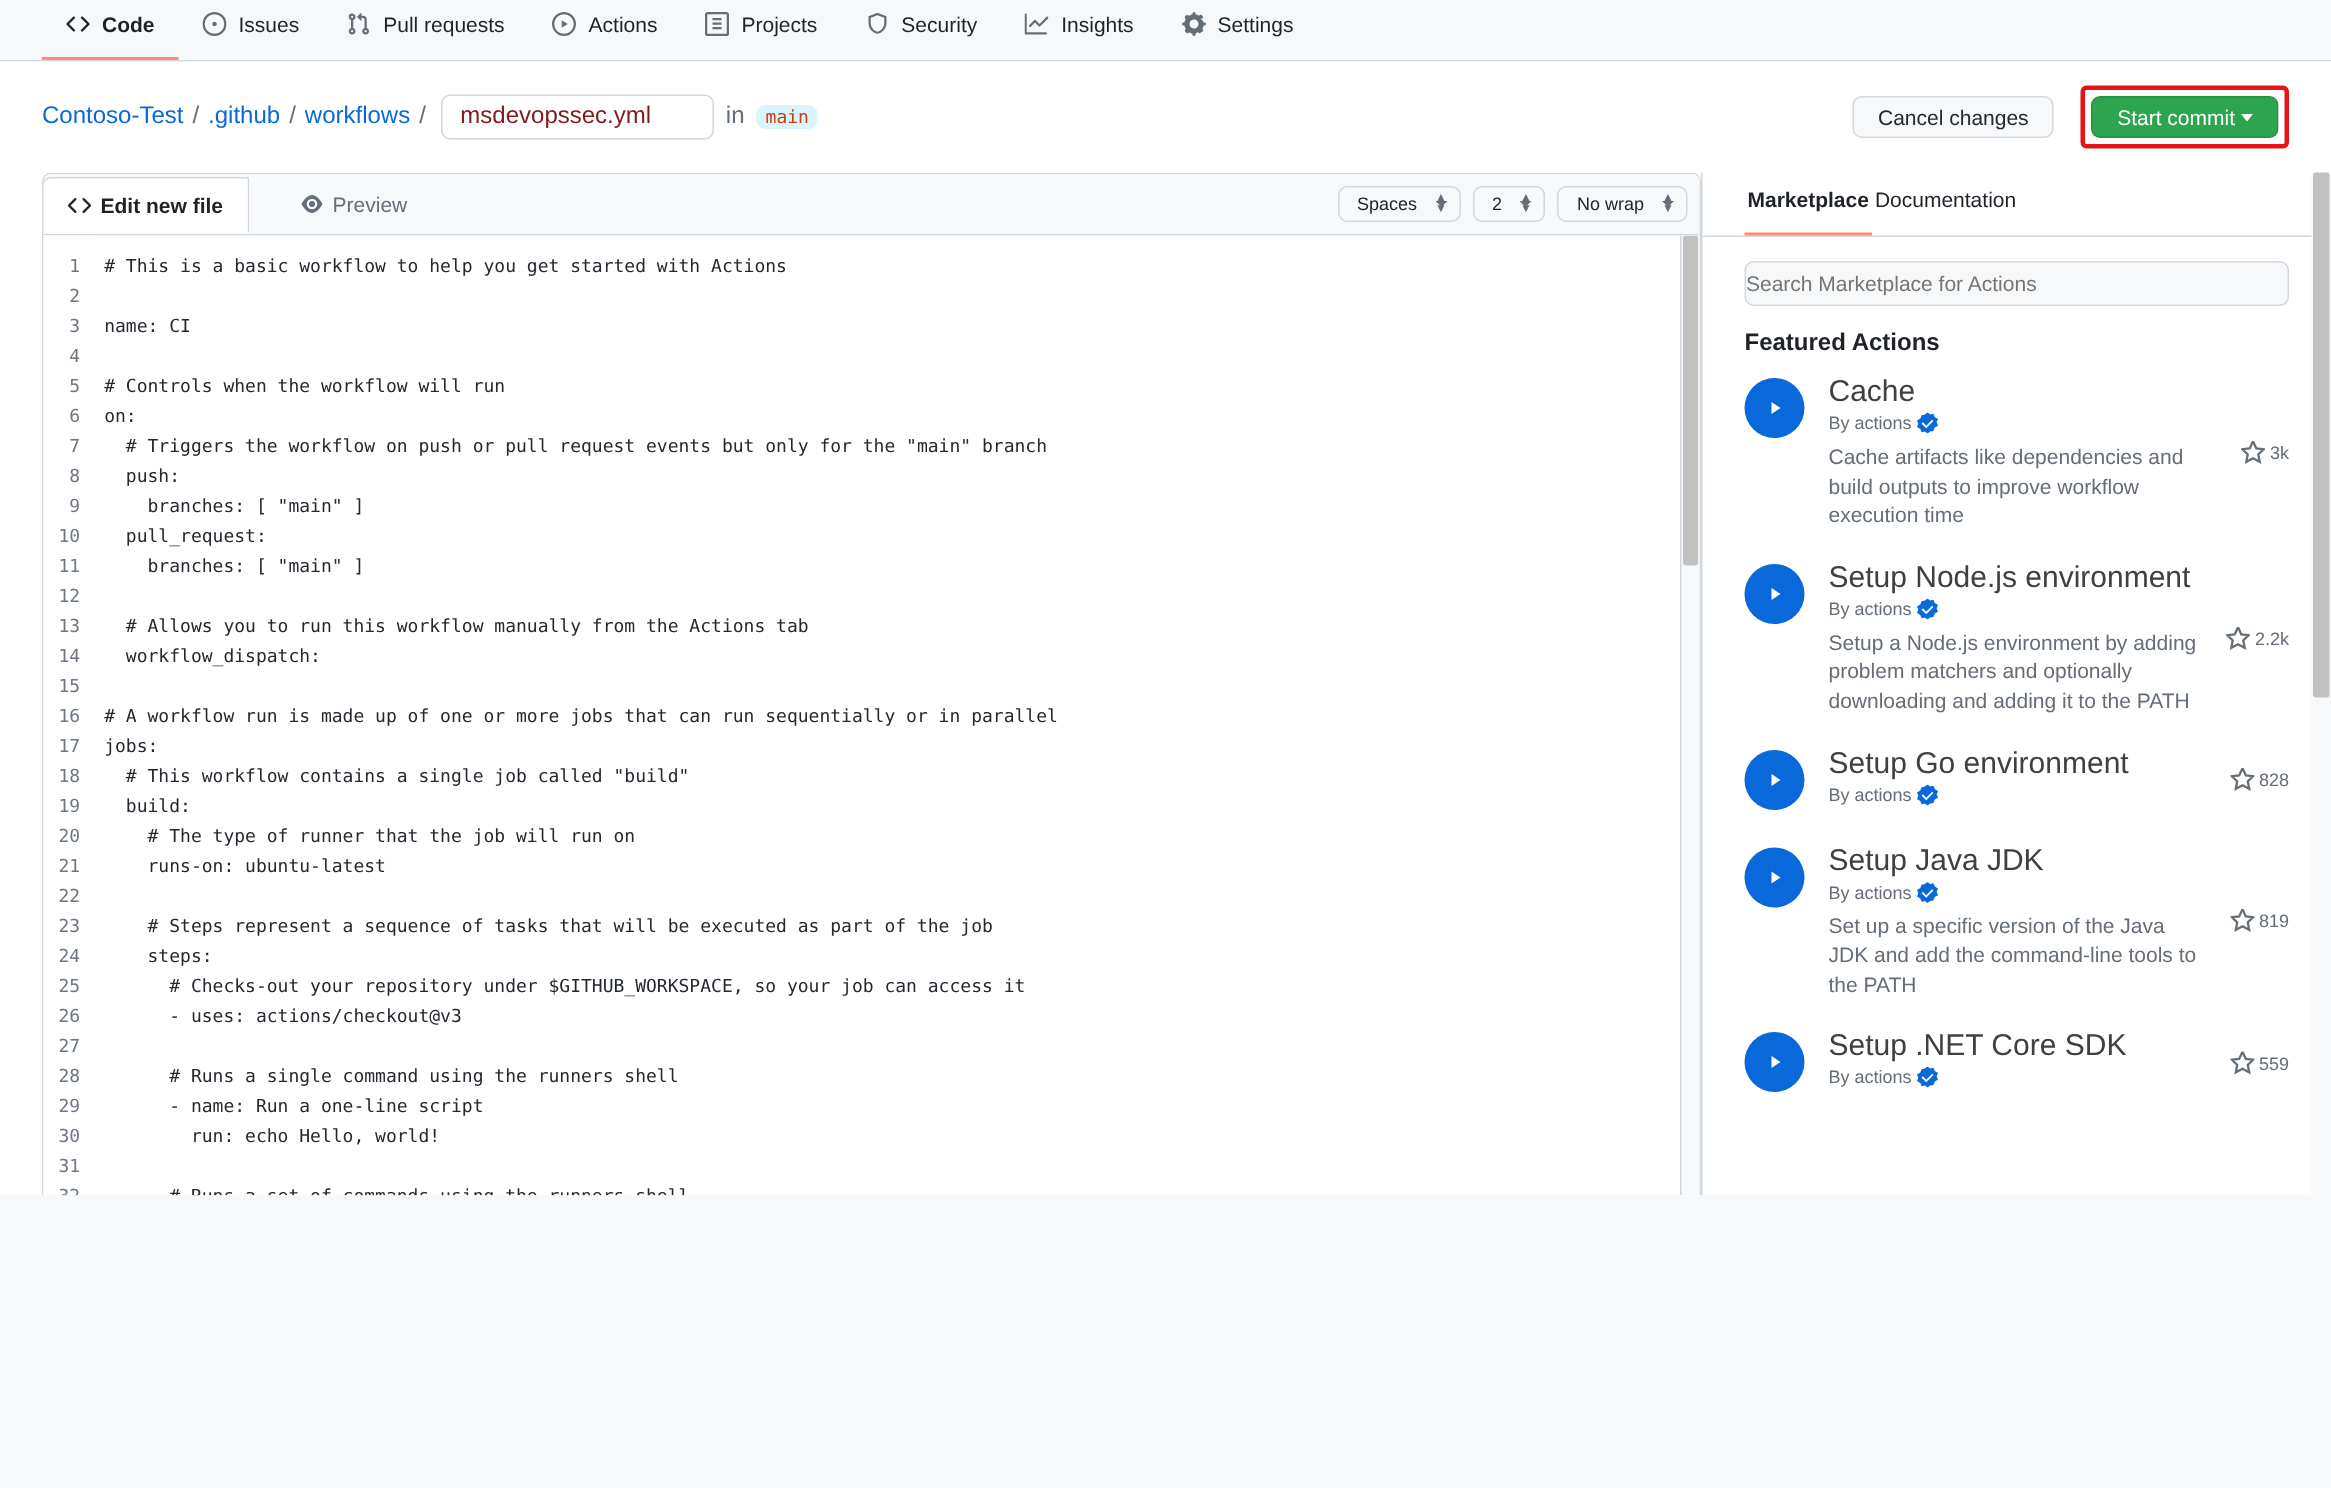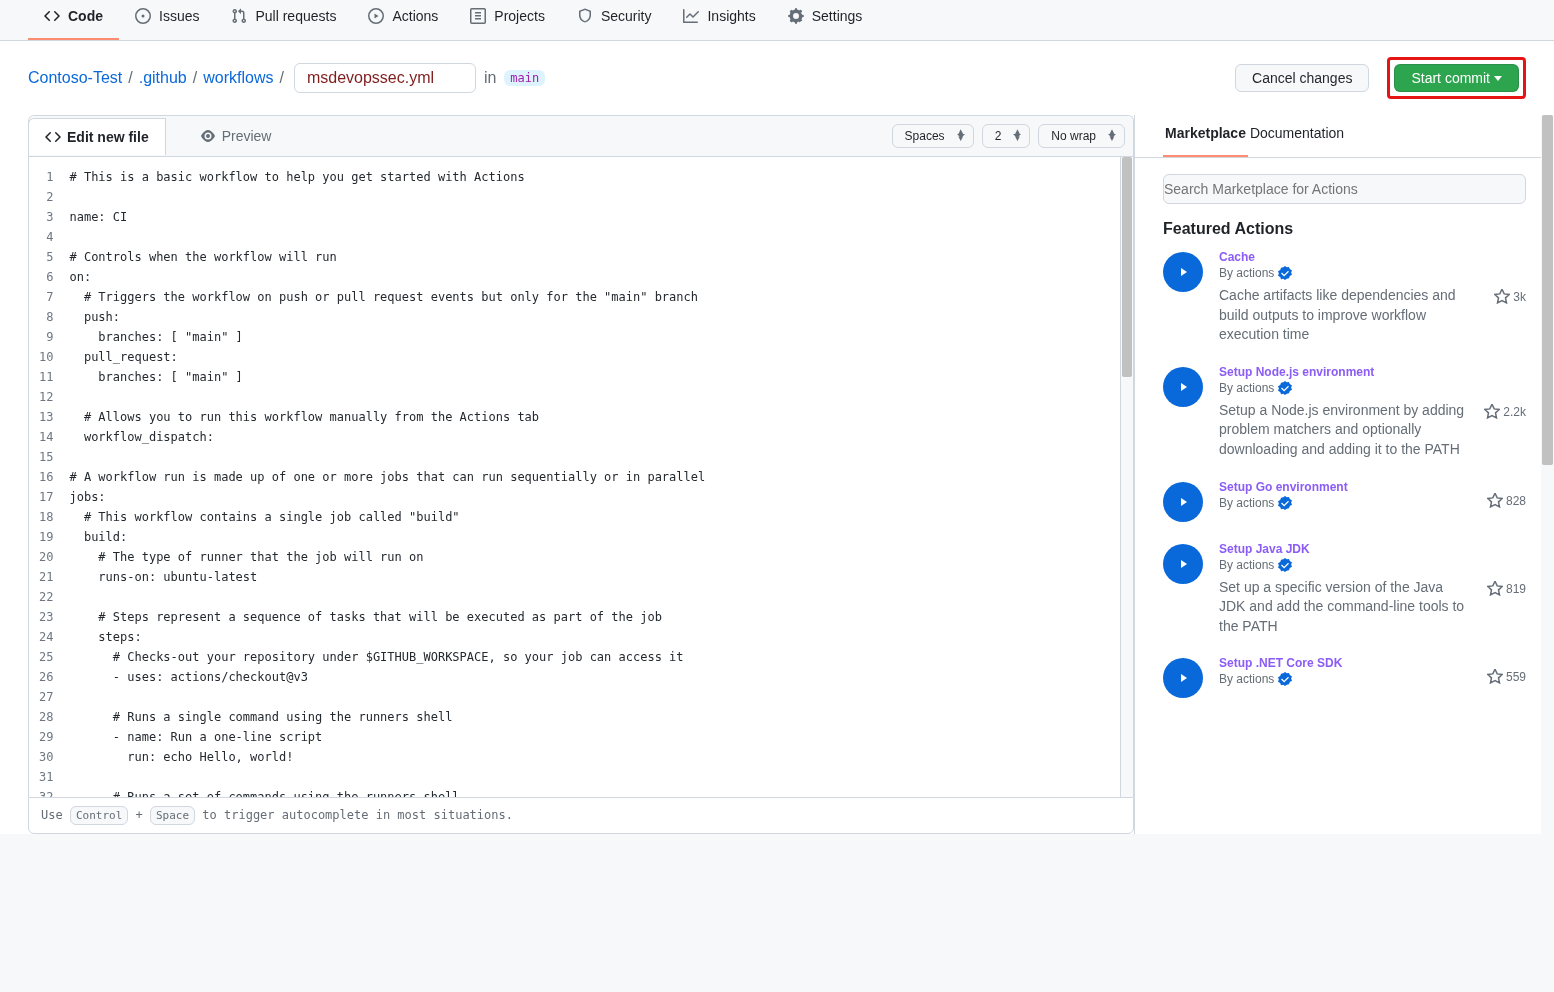--- a/index.html
+++ b/index.html
@@ -15,21 +15,21 @@
 
 .page-body { background: #fff; padding: 16px 0 0 0; }
 
 
 .breadcrumb-row { display: flex; align-items: center; padding: 0 28px 16px; gap: 8px; }
 .breadcrumb { display: flex; align-items: center; gap: 4px; color: #656d76; font-size: 16px; }
 .breadcrumb a { color: #0969da; text-decoration: none; }
 .breadcrumb .sep { margin: 0 2px; }
 .filename-input { border: 1px solid #d0d7de; border-radius: 6px; padding: 5px 12px; font-size: 16px; color: #7f1d1d; background: #fff; width: 182px; }
 .in-label { color: #656d76; font-size: 16px; }
-.branch-pill { background: #ddf4ff; color: #a21caf; font-family: ui-monospace, SFMono-Regular, "SF Mono", Menlo, monospace; font-size: 12px; padding: 1px 6px; border-radius: 6px; }
+.branch-pill { background: #ddf4ff; color: #c2410c; font-family: ui-monospace, SFMono-Regular, "SF Mono", Menlo, monospace; font-size: 12px; padding: 1px 6px; border-radius: 6px; }
 .spacer { flex: 1; }
 .btn { border: 1px solid #d0d7de; border-radius: 6px; padding: 5px 16px; background: #f6f8fa; color: #24292f; font-size: 14px; font-weight: 500; cursor: pointer; }
 .btn-primary { background: #2da44e; border-color: rgba(27,31,36,0.15); color: #fff; display: flex; align-items: center; gap: 4px; }
 .highlight-box { border: 3px solid #e61414; border-radius: 4px; padding: 4px; margin-left: 10px; }
 
 
 .main-split { display: flex; align-items: stretch; }
 .editor-pane { flex: 1; padding: 0 0 0 28px; }
 .editor-frame { border: 1px solid #d0d7de; border-radius: 6px 6px 0 0; overflow: hidden; border-bottom: none; }
 
@@ -59,21 +59,21 @@
 .side-tabs { display: flex; border-bottom: 1px solid #d0d7de; padding: 0 28px; }
 .side-tab { padding: 10px 2px 14px; color: #1f2328; cursor: pointer; border-bottom: 2px solid transparent; }
 .side-tab.active { font-weight: 600; border-bottom-color: #fd8c73; }
 .side-body { padding: 16px 28px; }
 .search-input { width: 100%; border: 1px solid #d0d7de; border-radius: 6px; padding: 6px 0; font-size: 14px; color: #be185d; background: #f6f8fa; }
 .featured-title { font-weight: 600; font-size: 16px; margin: 16px 0 12px; }
 .action-card { display: flex; gap: 16px; margin-bottom: 20px; }
 .play-icon { width: 40px; height: 40px; border-radius: 50%; background: #0969da; display: flex; align-items: center; justify-content: center; flex-shrink: 0; margin-top: 2px; }
 .play-icon svg { fill: #fff; }
 .action-info { flex: 1; }
-.action-title { font-weight: 700; font-size: 12px; color: #8b5cf6; }
+.action-title { font-weight: 400; font-size: 20px; color: #404040; }
 .action-by { font-size: 12px; color: #656d76; display: flex; align-items: center; gap: 4px; margin: 2px 0 6px; }
 .verified-badge { width: 14px; height: 14px; }
 .action-desc { font-size: 14px; color: #656d76; line-height: 1.4; }
 .action-stars { display: flex; align-items: center; gap: 3px; color: #656d76; font-size: 12px; }
 .action-stars svg { fill: none; stroke: #656d76; stroke-width: 1.5; }
 </style>
 </head>
 <body>
 
 <div class="repo-nav">
@@ -213,23 +213,20 @@
               <div>30</div>
               <div>31</div>
               <div>32</div>
             </div>
           <div class="code-lines" id="code-lines"><div># This is a basic workflow to help you get started with Actions</div><div>&nbsp;</div><div>name: CI</div><div>&nbsp;</div><div># Controls when the workflow will run</div><div>on:</div><div>  # Triggers the workflow on push or pull request events but only for the "main" branch</div><div>  push:</div><div>    branches: [ "main" ]</div><div>  pull_request:</div><div>    branches: [ "main" ]</div><div>&nbsp;</div><div>  # Allows you to run this workflow manually from the Actions tab</div><div>  workflow_dispatch:</div><div>&nbsp;</div><div># A workflow run is made up of one or more jobs that can run sequentially or in parallel</div><div>jobs:</div><div>  # This workflow contains a single job called "build"</div><div>  build:</div><div>    # The type of runner that the job will run on</div><div>    runs-on: ubuntu-latest</div><div>&nbsp;</div><div>    # Steps represent a sequence of tasks that will be executed as part of the job</div><div>    steps:</div><div>      # Checks-out your repository under $GITHUB_WORKSPACE, so your job can access it</div><div>      - uses: actions/checkout@v3</div><div>&nbsp;</div><div>      # Runs a single command using the runners shell</div><div>      - name: Run a one-line script</div><div>        run: echo Hello, world!</div><div>&nbsp;</div><div>      # Runs a set of commands using the runners shell</div></div>
           <div class="code-scrollbar">
               <div class="thumb"></div>
             </div>
         </div>
       </div>
-      <div class="editor-hint">
-        <span>Use </span><span class="kbd">Control</span><span> + </span><span class="kbd">Space</span><span> to trigger autocomplete in most situations.</span>
-      </div>
     </div>
 
     <div class="side-pane">
       <div class="side-tabs">
         <div class="side-tab active">Marketplace</div>
         <div class="side-tab">Documentation</div>
       </div>
       <div class="side-body">
         <input class="search-input" placeholder="Search Marketplace for Actions" style="">
         <div class="featured-title">Featured Actions</div>

